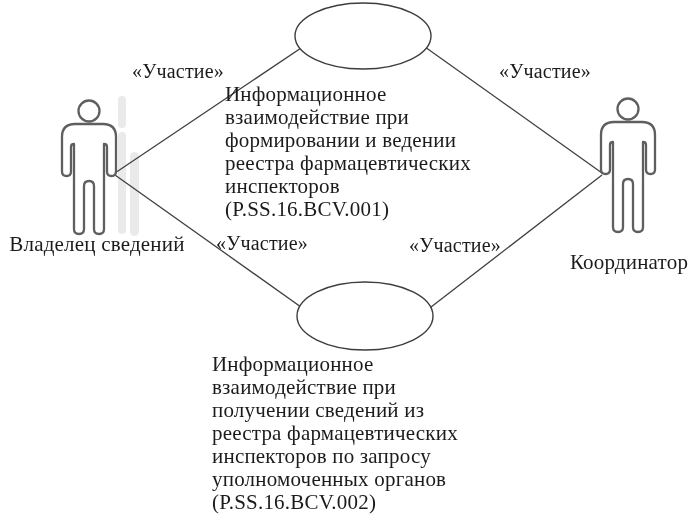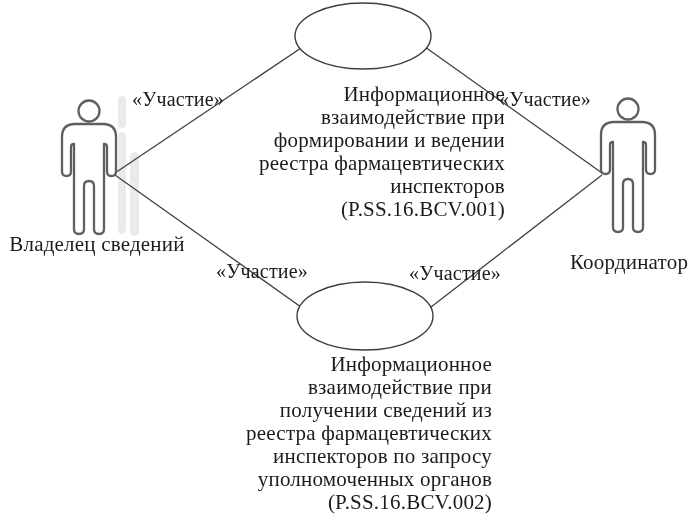--- a/index.html
+++ b/index.html
@@ -2,26 +2,26 @@
 <html><head>
 <meta charset="utf-8">
 <style>
   html,body{margin:0;padding:0;background:#fff;}
   .canvas{
     position:relative;width:696px;height:526px;background:#ffffff;
     font-family:"Liberation Serif", serif;color:#1b1b1b;overflow:hidden;
   }
   svg.gfx{position:absolute;left:0;top:0;}
   .txt{
-    position:absolute;text-align:right;font-size:21px;line-height:23px;
+    position:absolute;text-align:left;font-size:21px;line-height:23px;
     white-space:pre-line;letter-spacing:0.2px;
   }
   .stereo{
     position:absolute;width:130px;text-align:center;font-size:20px;
-    white-space:nowrap;letter-spacing:0.2px;margin-top:28px;
+    white-space:nowrap;letter-spacing:0.2px;
   }
   .actor-label{
     position:absolute;text-align:center;font-size:21px;line-height:23px;
     white-space:nowrap;letter-spacing:0.2px;
   }
 </style>
 </head>
 <body>
 
 <div class="canvas">

